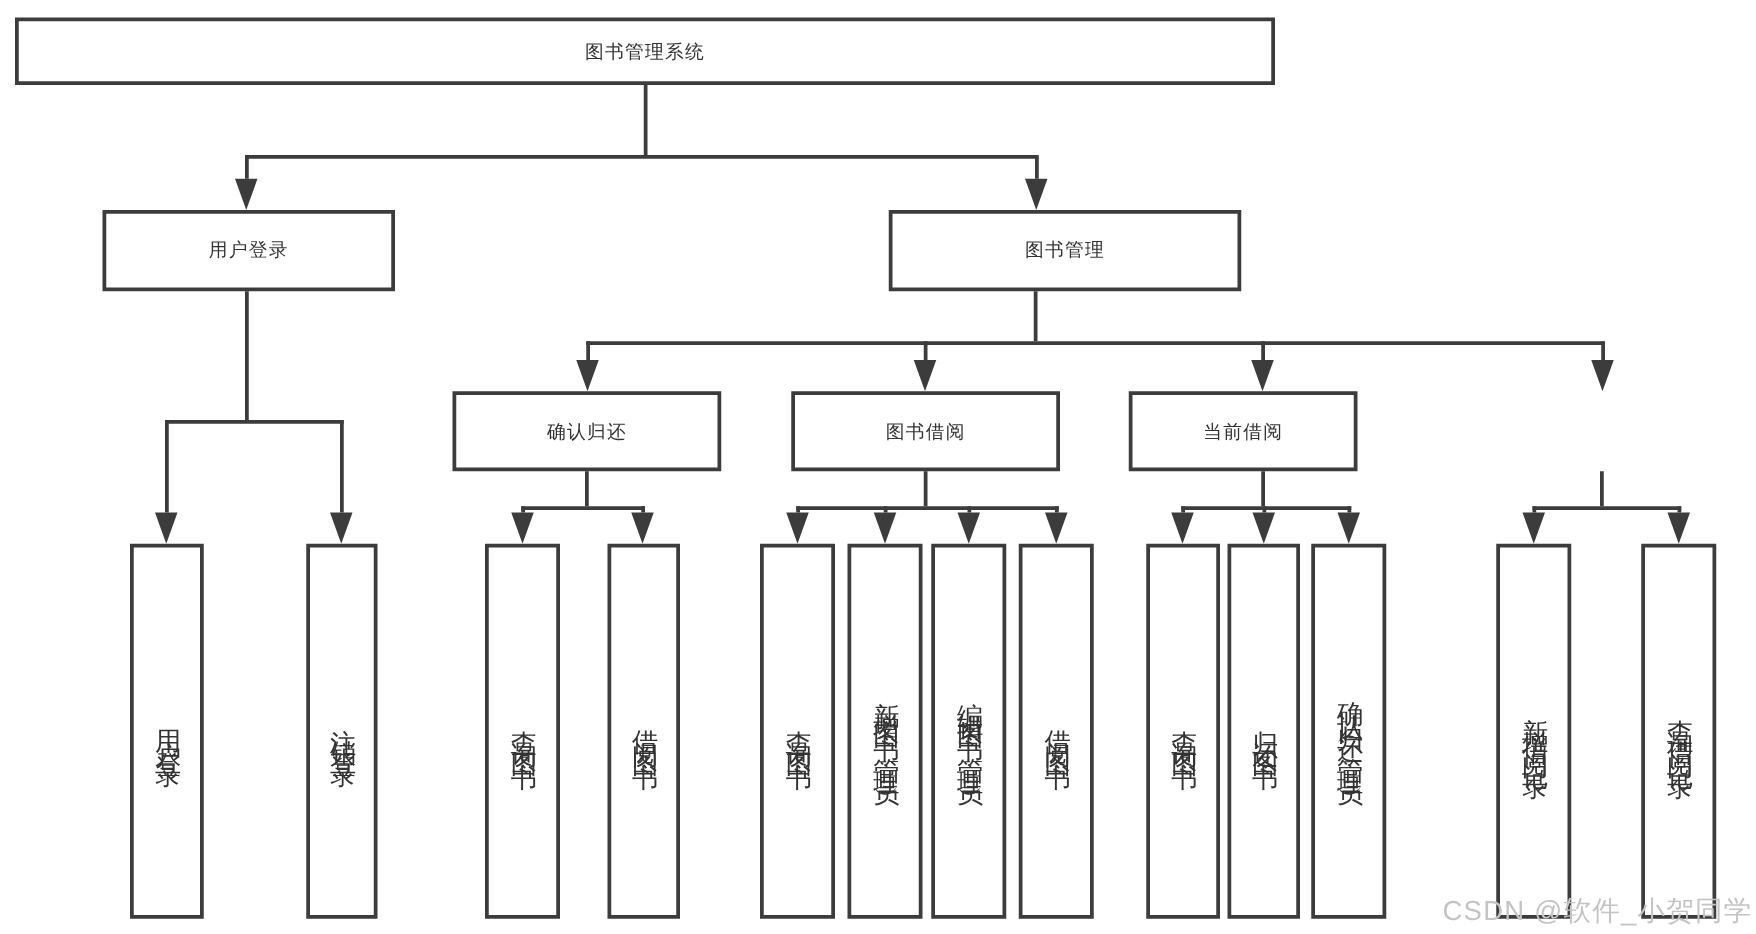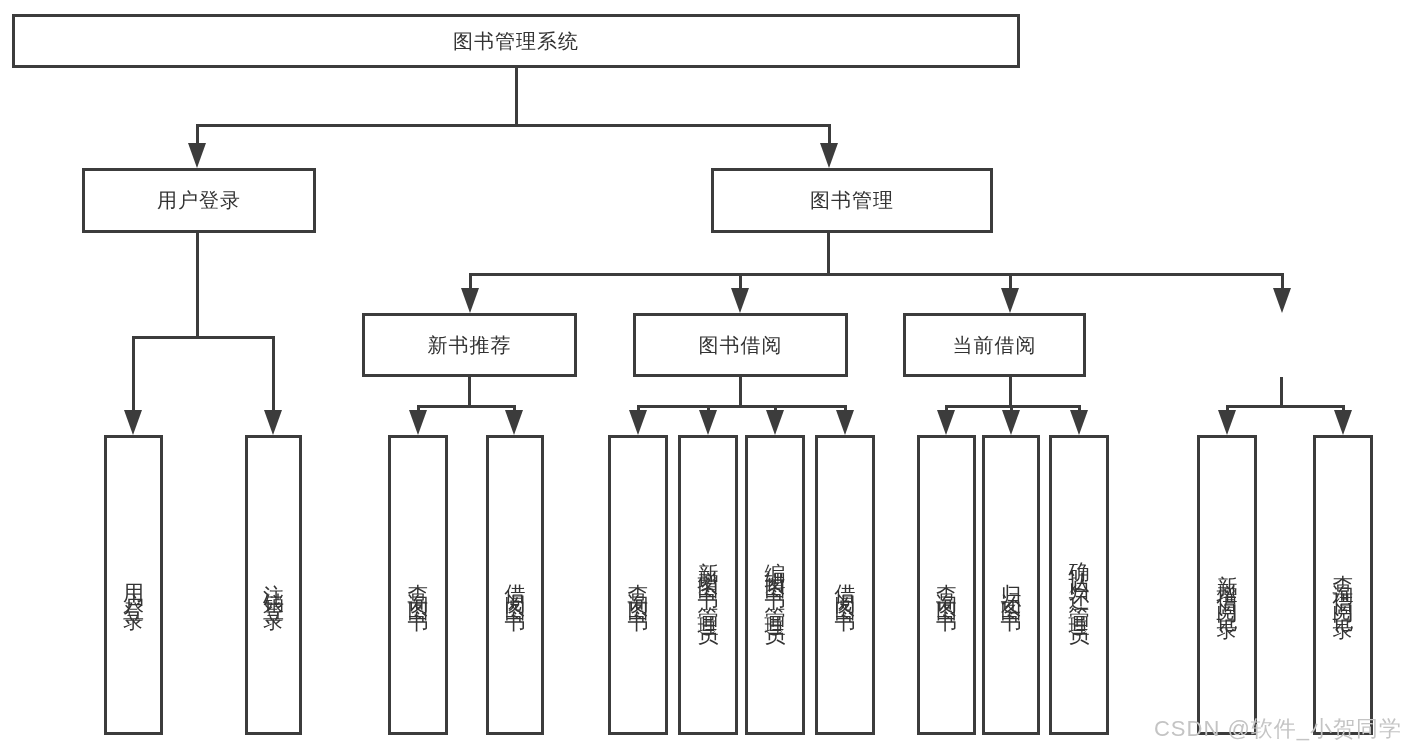--- a/index.html
+++ b/index.html
@@ -21,21 +21,21 @@
     overflow: hidden;
   }
   .node {
     position: absolute;
     border: 3px solid var(--line);
     background: var(--bg);
     color: var(--text);
     display: flex;
     align-items: center;
     justify-content: center;
-    font-size: 20px;
+    font-size: 15px;
     letter-spacing: 1px;
     white-space: nowrap;
   }
   .leaf {
     writing-mode: vertical-rl;
     text-orientation: mixed;
     font-size: 21px;
     letter-spacing: 9px;
     white-space: normal;
   }
@@ -80,21 +80,21 @@
 </head>
 <body>
 
 <div class="canvas">
 
   <div class="node" style="left:12px;top:14px;width:1008px;height:54px">图书管理系统</div>
 
   <div class="node" style="left:82px;top:168px;width:234px;height:65px">用户登录</div>
   <div class="node" style="left:711px;top:168px;width:282px;height:65px">图书管理</div>
 
-  <div class="node" style="left:362px;top:313px;width:215px;height:64px">新书推荐</div>
+  <div class="node" style="left:362px;top:313px;width:215px;height:64px">确认归还</div>
   <div class="node" style="left:633px;top:313px;width:215px;height:64px">图书借阅</div>
   <div class="node" style="left:903px;top:313px;width:183px;height:64px">当前借阅</div>
 
   <div class="node leaf" style="left:104px;top:435px;width:59px;height:300px">用户登录</div>
   <div class="node leaf" style="left:245px;top:435px;width:57px;height:300px">注销登录</div>
 
   <div class="node leaf" style="left:388px;top:435px;width:60px;height:300px">查询图书</div>
   <div class="node leaf" style="left:486px;top:435px;width:58px;height:300px">借阅图书</div>
 
   <div class="node leaf" style="left:608px;top:435px;width:60px;height:300px">查询图书</div>

